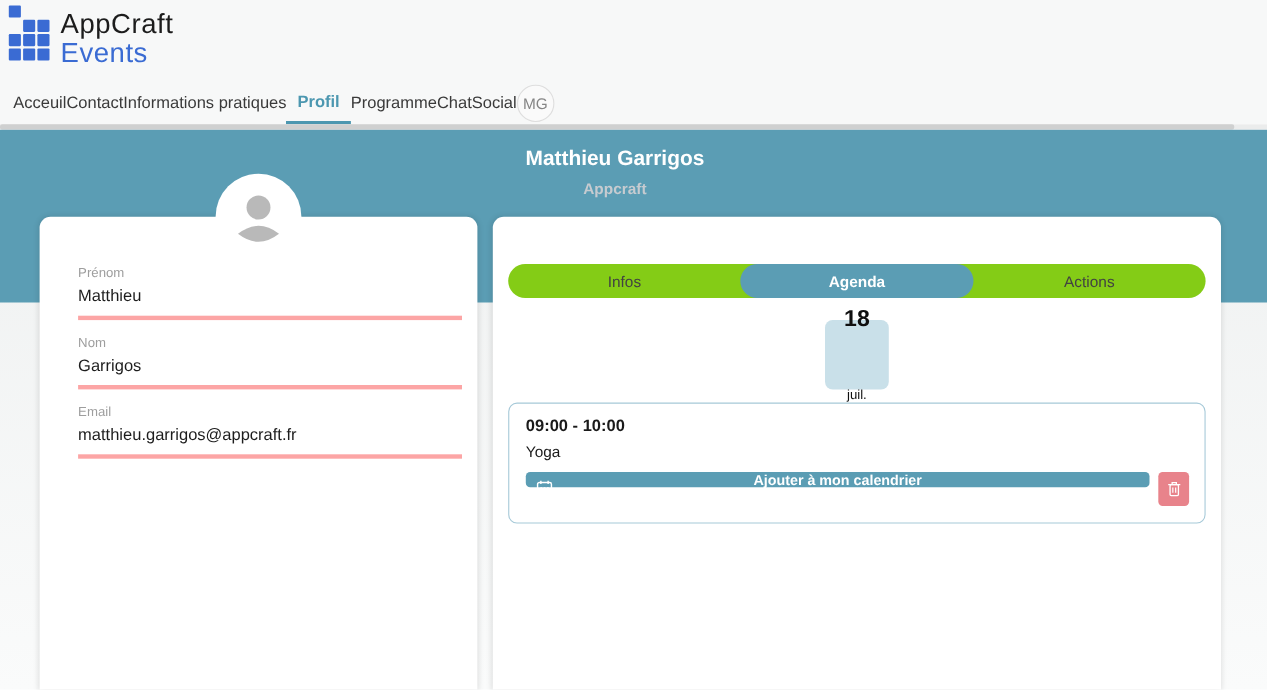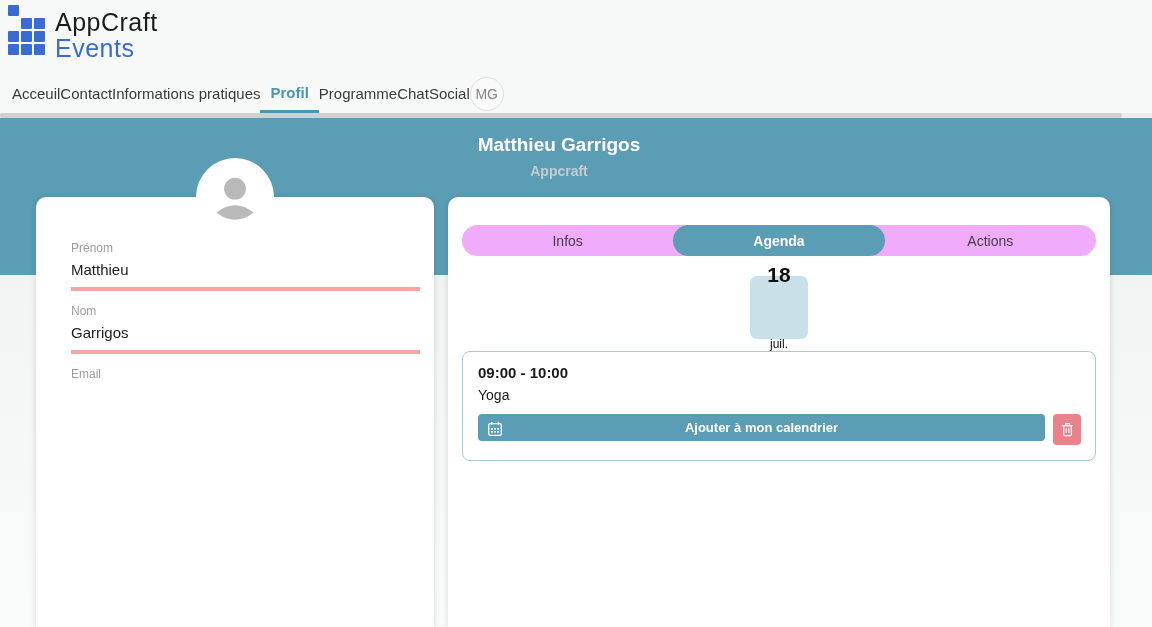--- a/index.html
+++ b/index.html
@@ -47,39 +47,39 @@
 
   
   .fields { padding:44px 14px 0 15px; }
   .field { margin-bottom:13px; }
   .field label { display:block; font-size:12px; color:#9e9e9e; margin-bottom:4px; }
   .field input { display:block; width:100%; border:none; border-bottom:4px solid #fca5a5;
                  background:transparent; font-size:15px; color:#1d1d1d;
                  padding:2px 0 9px; outline:none; font-family:inherit; }
 
   
-  .tabbar { margin:28px 14px 0; height:31px; background:#f0abfc; border-radius:16px; display:flex; }
+  .tabbar { margin:43px 14px 0; height:31px; background:#84cc16; border-radius:16px; display:flex; }
   .tab { flex:1; display:flex; align-items:center; justify-content:center; font-size:14px;
          color:#424242; border-radius:16px; cursor:pointer; background:transparent; border:none;
          font-family:inherit; }
   .tab.active { background:#5b9db4; color:#fff; font-weight:bold; }
 
   
   .date-badge { width:58px; height:63px; background:#c9e0e9; border-radius:7px;
                 margin:20px auto 0; display:flex; flex-direction:column; align-items:center;
                 justify-content:center; cursor:pointer;gap:48px; }
   .date-day { font-size:21px; font-weight:bold; color:#101010; line-height:22px; }
   .date-month { font-size:12px; color:#101010; margin-top:3px; }
 
   .event-card { margin:12px 14px 16px; border:1px solid #a6c9d8; border-radius:8px;
                 padding:12px 14px 15px 15px; background:#fff; }
   .event-time { font-size:15px; font-weight:bold; color:#1a1a1a; }
   .event-title { font-size:14px; color:#1a1a1a; margin-top:6px; }
   .event-actions { display:flex; gap:8px; margin-top:11px; }
-  .add-cal-btn { flex:1; position:relative; height:27px; background:#5b9db4; border:none;
+  .add-cal-btn { flex:1; position:relative; height:14px; background:#5b9db4; border:none;
                  border-radius:4px; color:#fff; font-size:13px; font-weight:bold;
                  display:flex; align-items:center; justify-content:center;
                  font-family:inherit; cursor:pointer;text-align:right; }
   .add-cal-btn .cal-icon { position:absolute; left:9px; top:7px; display:flex; }
   .trash-btn { width:28px; height:31px; background:#e8838b; border:none; border-radius:4px;
                display:flex; align-items:center; justify-content:center; cursor:pointer; }
 </style>
 </head>
 <body>
 
@@ -139,20 +139,21 @@
       <div class="field">
         <label>Prénom</label>
         <input type="text" value="Matthieu" style="">
       </div>
       <div class="field">
         <label>Nom</label>
         <input type="text" value="Garrigos" style="">
       </div>
       <div class="field">
         <label>Email</label>
+        <input type="text" value="matthieu.garrigos@appcraft.fr" style="">
       </div>
     </div>
   </div>
 
   <div class="card card-right">
     <div class="tabbar">
       <button class="tab">Infos</button>
       <button class="tab active">Agenda</button>
       <button class="tab">Actions</button>
     </div>

